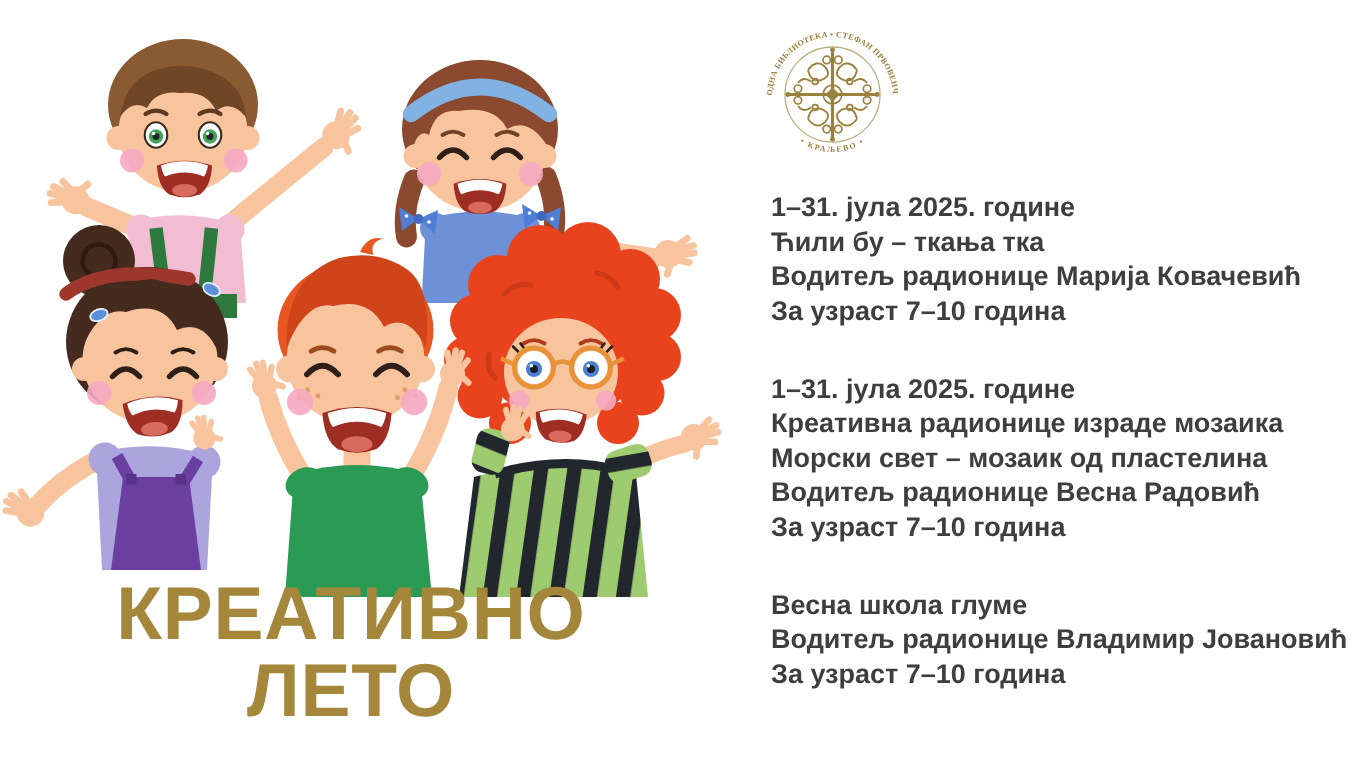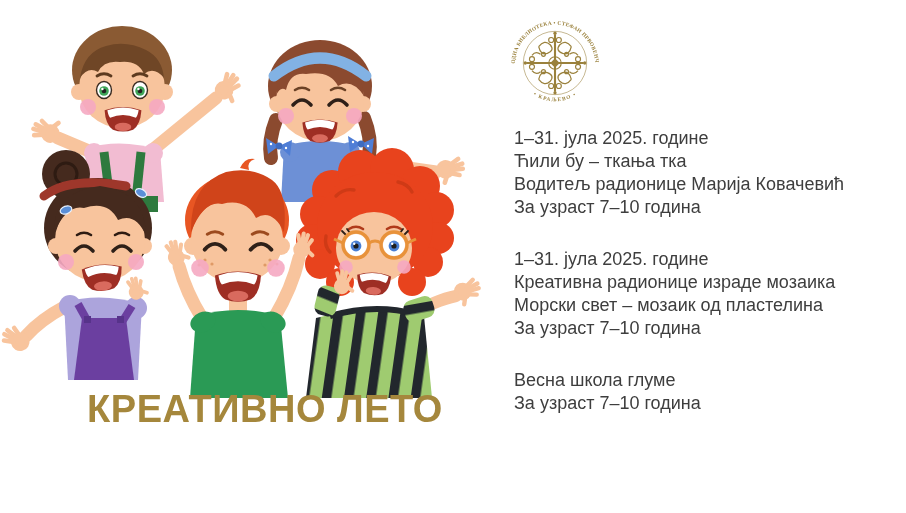--- a/index.html
+++ b/index.html
@@ -1,24 +1,24 @@
 <!DOCTYPE html>
 <html><head>
 <meta charset="utf-8">
 <style>
   html,body{margin:0;padding:0;background:#fff;}
   .canvas{position:relative;width:906px;height:513px;background:#ffffff;overflow:hidden;
           font-family:"Liberation Sans",sans-serif;}
   .kids{position:absolute;left:0;top:0;}
-  .title{position:absolute;left:43px;top:384px;width:444px;text-align:center;
-         color:#a5873c;font-weight:bold;font-size:38px;line-height:51px;letter-spacing:.5px;}
+  .title{position:absolute;left:12px;top:384px;width:444px;text-align:center;
+         color:#a5873c;font-weight:bold;font-size:50px;line-height:51px;letter-spacing:.5px;}
   .logo-wrap{position:absolute;left:507px;top:15px;width:96px;height:96px;}
   .programs{position:absolute;left:514px;top:127px;width:386px;
             font-size:18px;line-height:23px;color:#3e3e3e;}
-  .program{margin:0 0 29px 0;}
+  .program{margin:0 0 29px 0;font-weight:bold;}
   .program div{white-space:nowrap;}
 </style>
 </head>
 <body>
 
 <div class="canvas">
 
   <svg class="kids" width="492" height="400" viewBox="0 0 492 400" aria-hidden="true">
     <defs>
       <g id="hand" stroke="#f8c49d" fill="#f8c49d" stroke-width="4.6" stroke-linecap="round">
@@ -291,21 +291,23 @@
     <div class="program">
       <div>1–31. јула 2025. године</div>
       <div>Ћили бу – ткања тка</div>
       <div>Водитељ радионице Марија Ковачевић</div>
       <div>За узраст 7–10 година</div>
     </div>
     <div class="program">
       <div>1–31. јула 2025. године</div>
       <div>Креативна радионице израде мозаика</div>
       <div>Морски свет – мозаик од пластелина</div>
+      <div>Водитељ радионице Весна Радовић</div>
       <div>За узраст 7–10 година</div>
     </div>
     <div class="program">
       <div>Весна школа глуме</div>
+      <div>Водитељ радионице Владимир Јовановић</div>
       <div>За узраст 7–10 година</div>
     </div>
   </div>
 
 </div>
 
 </body></html>

